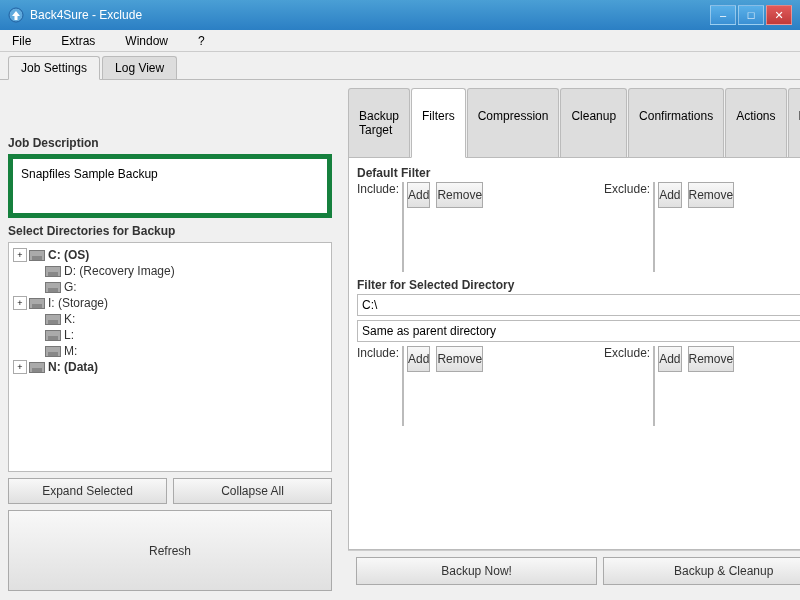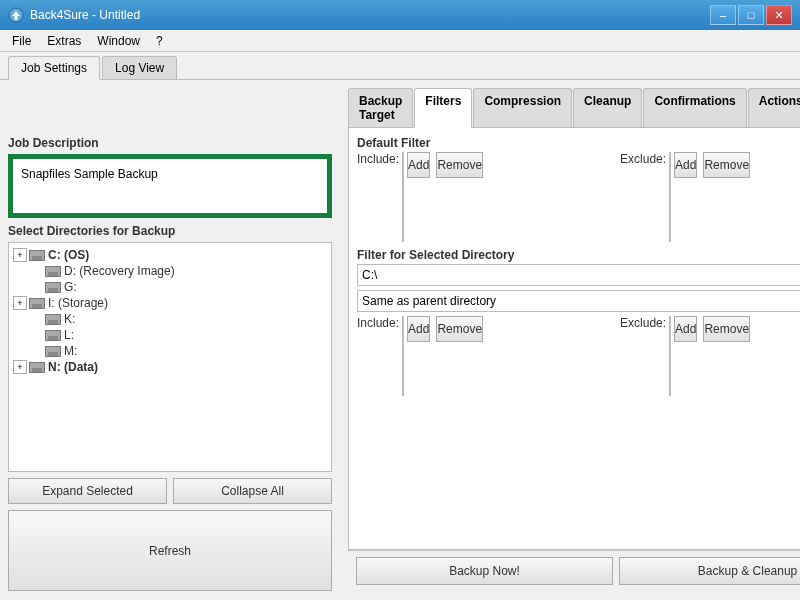--- a/index.html
+++ b/index.html
@@ -25,20 +25,21 @@
     .title-btn.close { background: linear-gradient(to bottom, #e05a5a, #c03a3a); }
     
     
     .menu-bar {
       background: #f0f0f0;
       border-bottom: 1px solid #ccc;
       height: 22px;
       display: flex;
       align-items: center;
       padding: 0 4px;
+      gap: 14px;
     }
     .menu-item { padding: 2px 8px; cursor: pointer; font-size: 12px; }
     
     
     .main-tabs {
       background: #f0f0f0;
       border-bottom: 1px solid #bbb;
       padding: 4px 8px 0;
       display: flex;
       gap: 2px;
@@ -148,28 +149,27 @@
       gap: 0;
     }
     
     
     .filter-tabs {
       display: flex;
       gap: 1px;
       margin-bottom: 0;
     }
     .filter-tab {
-      padding: 5px 10px;
+      padding: 20px 10px;
       border: 1px solid #bbb;
       border-bottom: none;
       background: #ddd;
       cursor: pointer;
       border-radius: 3px 3px 0 0;
       font-size: 12px;
-      font-weight: bold;
     }
     .filter-tab.active {
       background: white;
       border-bottom: 1px solid white;
       margin-bottom: -1px;
       z-index: 1;
     }
     
     .filter-content {
       border: 1px solid #bbb;
@@ -244,21 +244,21 @@
   </style>
 </head>
 <body>
 
 <div class="title-bar">
   <div style="display:flex;align-items:center;">
     <svg width="16" height="16" viewBox="0 0 16 16" style="margin-right:6px;">
       <circle cx="8" cy="8" r="7" fill="#60aadd" stroke="#2060a0" stroke-width="1"></circle>
       <path d="M4 9 L8 4 L12 9 L9.5 9 L9.5 13 L6.5 13 L6.5 9 Z" fill="white"></path>
     </svg>
-    <span>Back4Sure - Untitled</span>
+    <span>Back4Sure - Exclude</span>
   </div>
   <div class="title-bar-controls">
     <button class="title-btn">–</button>
     <button class="title-btn">□</button>
     <button class="title-btn close">✕</button>
   </div>
 </div>
 
 <div class="menu-bar">
   <span class="menu-item">File</span>

